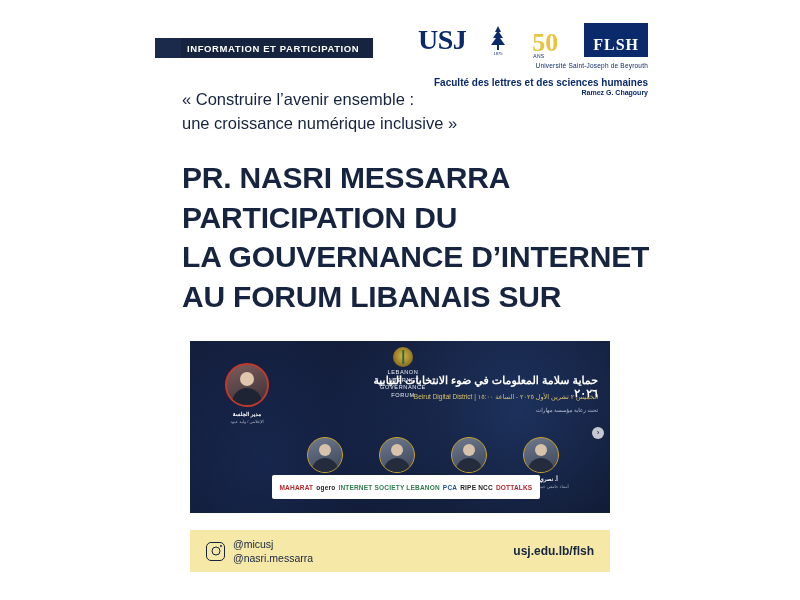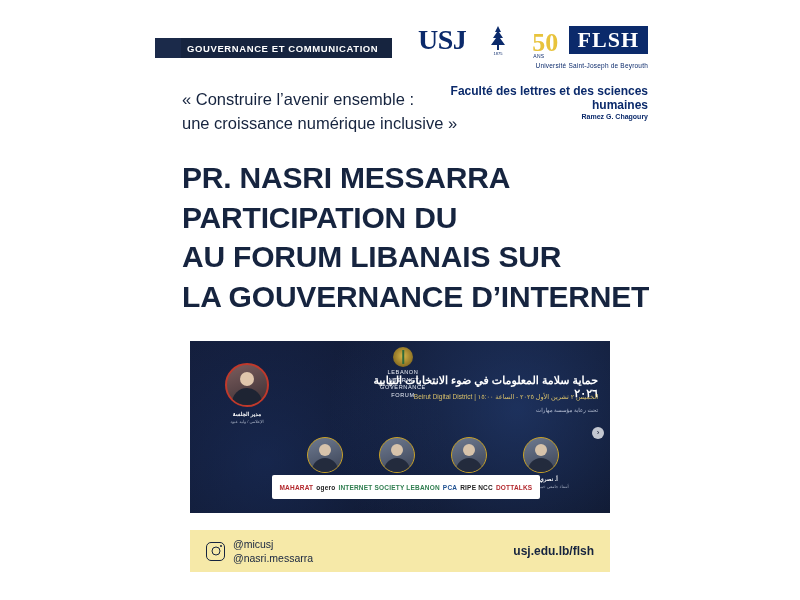--- a/index.html
+++ b/index.html
@@ -102,36 +102,36 @@
     top: 26px;
     font-size: 5px;
     color: #0b2a6b;
     letter-spacing: 0.3px;
   }
   .flsh-box {
     background: #0b2a6b;
     color: #ffffff;
     font-family: "Liberation Serif", serif;
     font-weight: bold;
-    font-size: 22px;
+    font-size: 16px;
     letter-spacing: 1px;
-    padding: 2px 9px 3px 9px;
+    padding: 14px 9px 3px 9px;
     line-height: 1.05;
   }
   .uni-line {
     color: #0b2a6b;
     font-size: 6.5px;
     letter-spacing: 0.2px;
     margin-top: 4px;
   }
   .fac-line {
     color: #0b2a6b;
-    font-size: 12px;
-    font-weight: bold;
-    margin-top: 15px;
+    font-size: 10px;
+    font-weight: bold;
+    margin-top: 8px;
   }
   .ramez-line {
     color: #0b2a6b;
     font-size: 7px;
     font-weight: bold;
     margin-top: 1px;
   }
 
   
   .quote {
@@ -437,21 +437,21 @@
 </style>
 </head>
 <body>
 
 <div class="poster">
 
   <div class="header">
 
     <div class="tag-bar">
       <div class="tag-cap"></div>
-      <div class="tag-body">GOUVERNANCE ET COMMUNICATION</div>
+      <div class="tag-body">INFORMATION ET PARTICIPATION</div>
     </div>
 
     <div class="logo-block">
       <div class="logo-row">
         <div class="usj-text">USJ</div>
         <div class="usj-cedar">
           <svg width="20" height="30" viewBox="0 0 20 30" aria-hidden="true">
             <path d="M10 1 L13 7 L11 7 L15 13 L12 13 L17 20 L3 20 L8 13 L5 13 L9 7 L7 7 Z" fill="#0b2a6b"></path>
             <rect x="9" y="20" width="2" height="5" fill="#0b2a6b"></rect>
             <text x="10" y="30" font-size="4" fill="#0b2a6b" text-anchor="middle" font-family="Liberation Sans">1875</text>
@@ -470,22 +470,22 @@
   </div>
 
   <div class="quote">
     <div>« Construire l’avenir ensemble :</div>
     <div>une croissance numérique inclusive »</div>
   </div>
 
   <div class="title">
     <span class="tline">PR. NASRI MESSARRA</span>
     <span class="tline">PARTICIPATION DU</span>
+    <span class="tline">LA GOUVERNANCE D’INTERNET</span>
     <span class="tline">AU FORUM LIBANAIS SUR</span>
-    <span class="tline">LA GOUVERNANCE D’INTERNET</span>
   </div>
 
   <div class="card">
     <div class="card-bg-glow"></div>
 
     <div class="ligf">
       <div class="emblem"></div>
       <div>LEBANON</div>
       <div>INTERNET</div>
       <div>GOVERNANCE</div>

